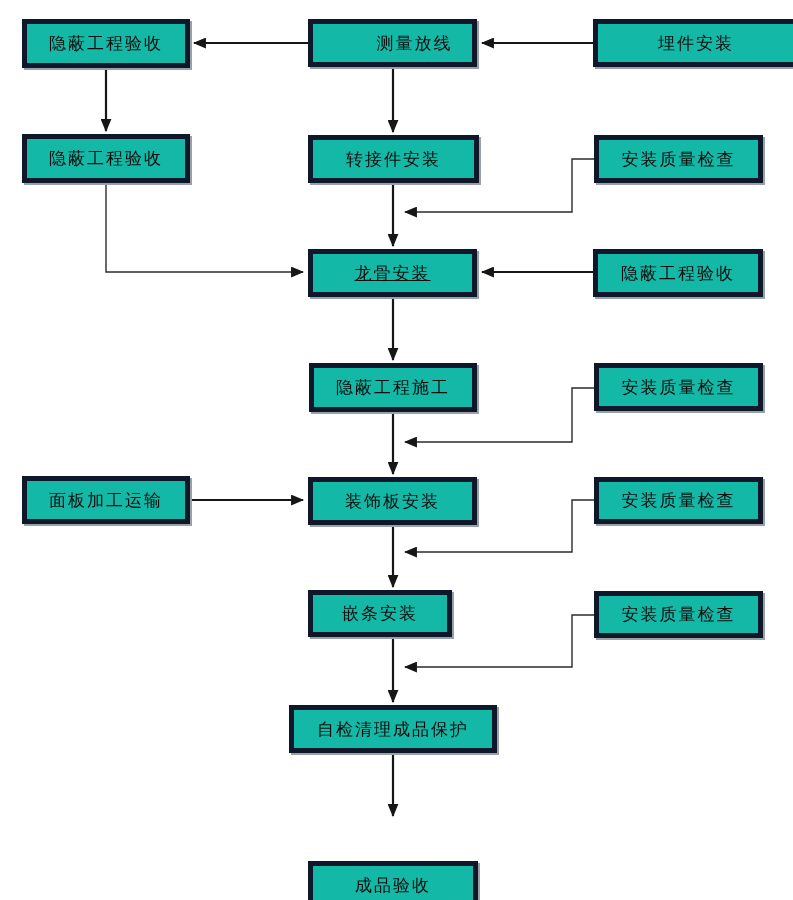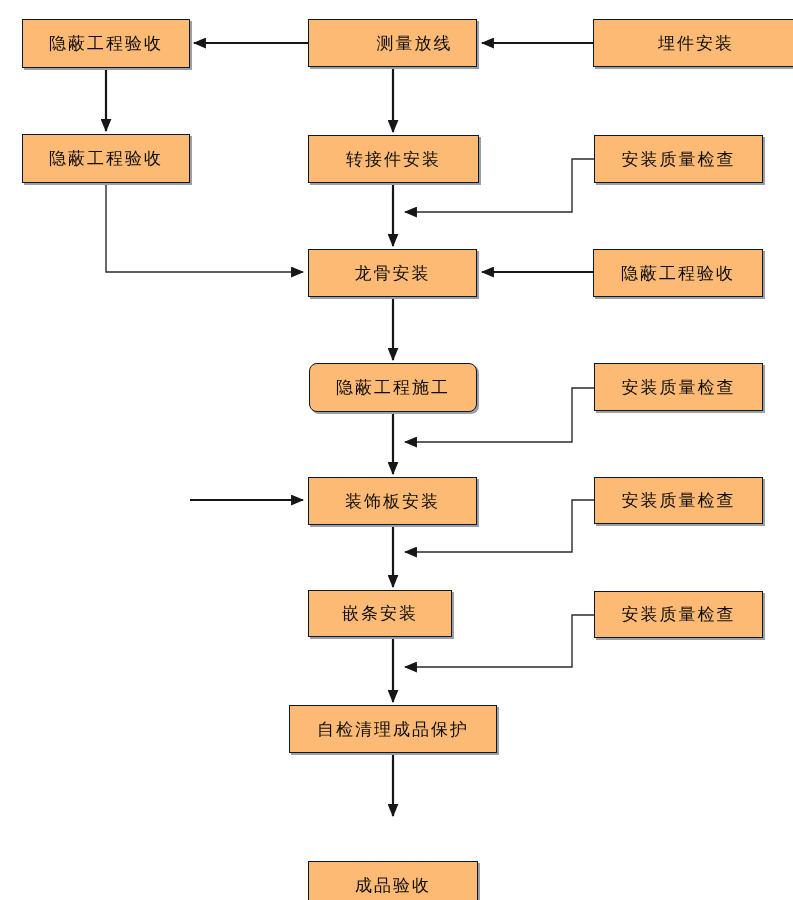--- a/index.html
+++ b/index.html
@@ -17,22 +17,22 @@
   }
   .connectors {
     position: absolute;
     left: 0; top: 0;
     width: 793px;
     height: 900px;
   }
   .node {
     position: absolute;
     box-sizing: border-box;
-    background: #fdba74;
-    border: 1px solid #0f172a;
+    background: #14b8a6;
+    border: 5px solid #0f172a;
     box-shadow: 2px 2px 0 #9aa0a8;
     display: flex;
     align-items: center;
     justify-content: center;
     font-size: 17px;
     letter-spacing: 2px;
     color: #0d0d0d;
     white-space: nowrap;
   }
   .main-line { stroke: #161616; stroke-width: 2.2; fill: none; }
@@ -74,26 +74,27 @@
   </svg>
 
   <div class="node" style="left:22px;  top:19px;  width:168px; height:49px;">隐蔽工程验收</div>
   <div class="node" style="left:308px; top:19px;  width:169px; height:48px;padding-left:44px;">测量放线</div>
   <div class="node" style="left:593px; top:19px;  width:206px; height:48px;">埋件安装</div>
 
   <div class="node" style="left:22px;  top:134px; width:168px; height:49px;">隐蔽工程验收</div>
   <div class="node" style="left:308px; top:135px; width:171px; height:48px;">转接件安装</div>
   <div class="node" style="left:594px; top:135px; width:169px; height:48px;">安装质量检查</div>
 
-  <div class="node" style="left:308px; top:249px; width:169px; height:48px;">龙骨安装</div>
+  <div class="node" style="left:308px; top:249px; width:169px; height:48px;text-decoration:underline;">龙骨安装</div>
   <div class="node" style="left:593px; top:249px; width:170px; height:48px;">隐蔽工程验收</div>
 
-  <div class="node" style="left:309px; top:363px; width:168px; height:49px;border-radius:8px;">隐蔽工程施工</div>
+  <div class="node" style="left:309px; top:363px; width:168px; height:49px;">隐蔽工程施工</div>
   <div class="node" style="left:594px; top:363px; width:169px; height:48px;">安装质量检查</div>
 
+  <div class="node" style="left:22px;  top:476px; width:168px; height:48px;">面板加工运输</div>
   <div class="node" style="left:308px; top:477px; width:169px; height:48px;font-family:Liberation Serif, serif;">装饰板安装</div>
   <div class="node" style="left:594px; top:477px; width:169px; height:47px;">安装质量检查</div>
 
   <div class="node" style="left:308px; top:590px; width:144px; height:47px;">嵌条安装</div>
   <div class="node" style="left:594px; top:591px; width:169px; height:47px;">安装质量检查</div>
 
   <div class="node" style="left:289px; top:705px; width:208px; height:48px;font-family:Liberation Serif, serif;">自检清理成品保护</div>
 
   <div class="node" style="left:308px; top:861px; width:170px; height:49px;">成品验收</div>
 

